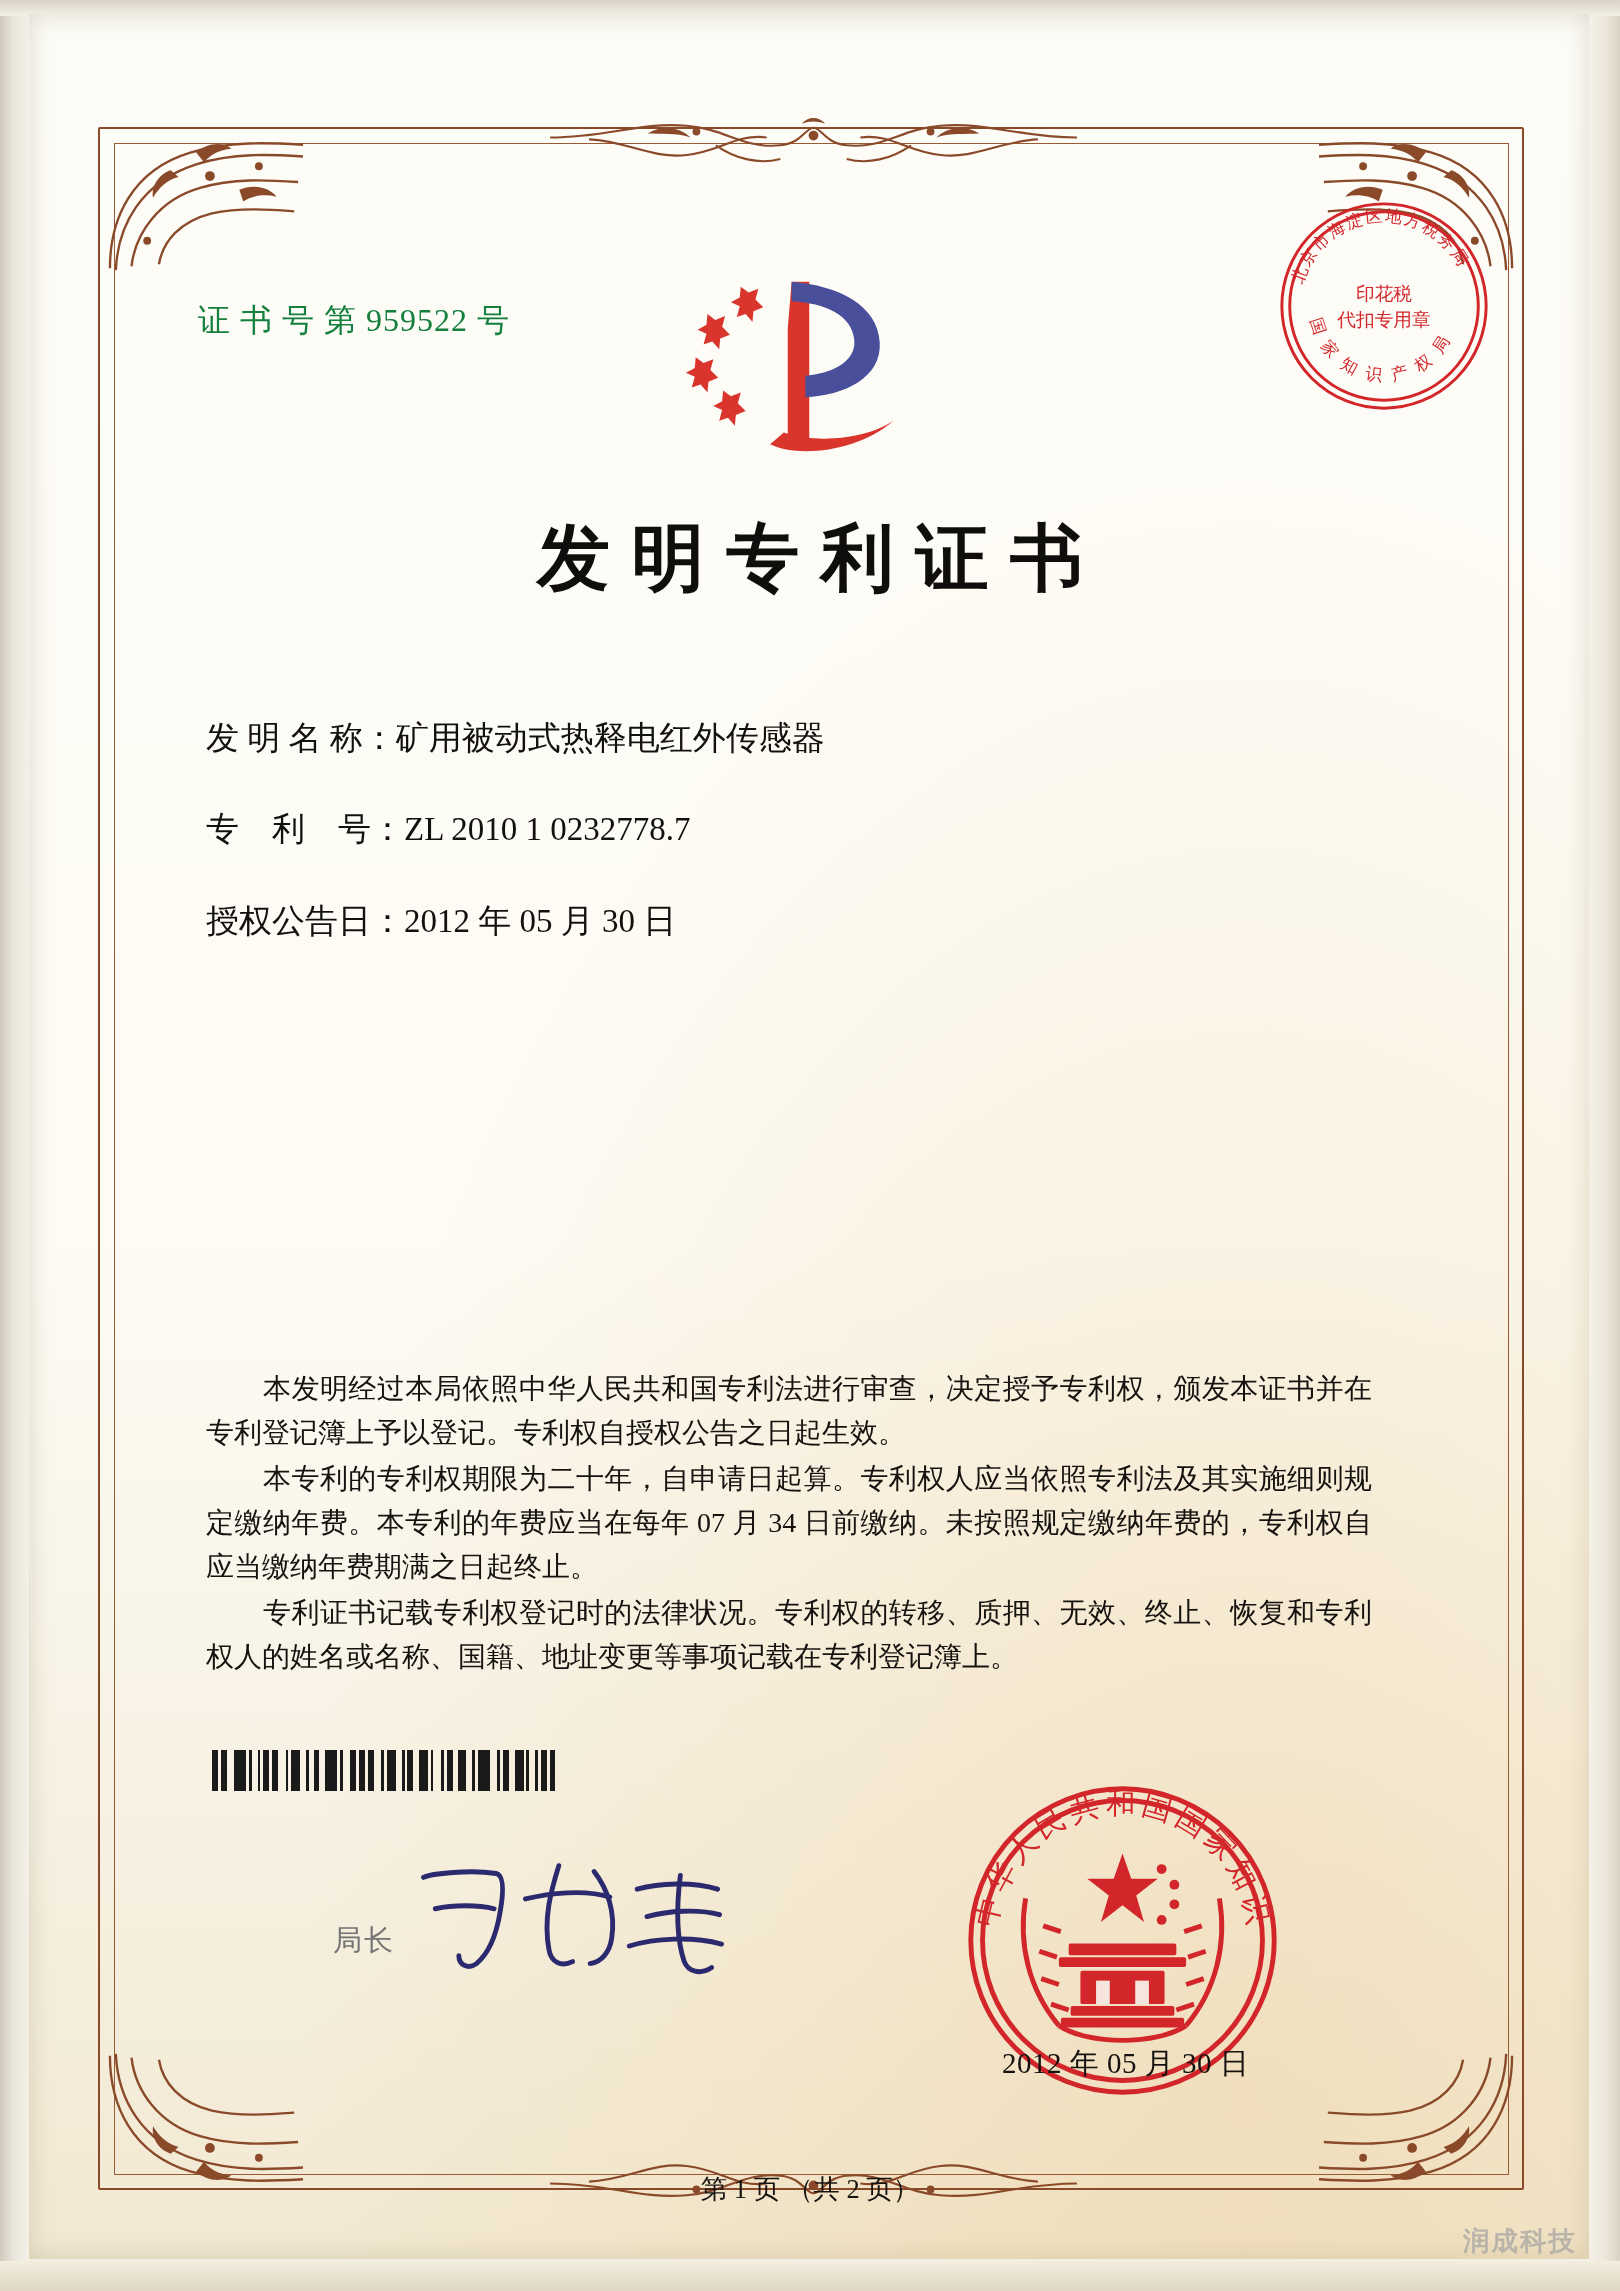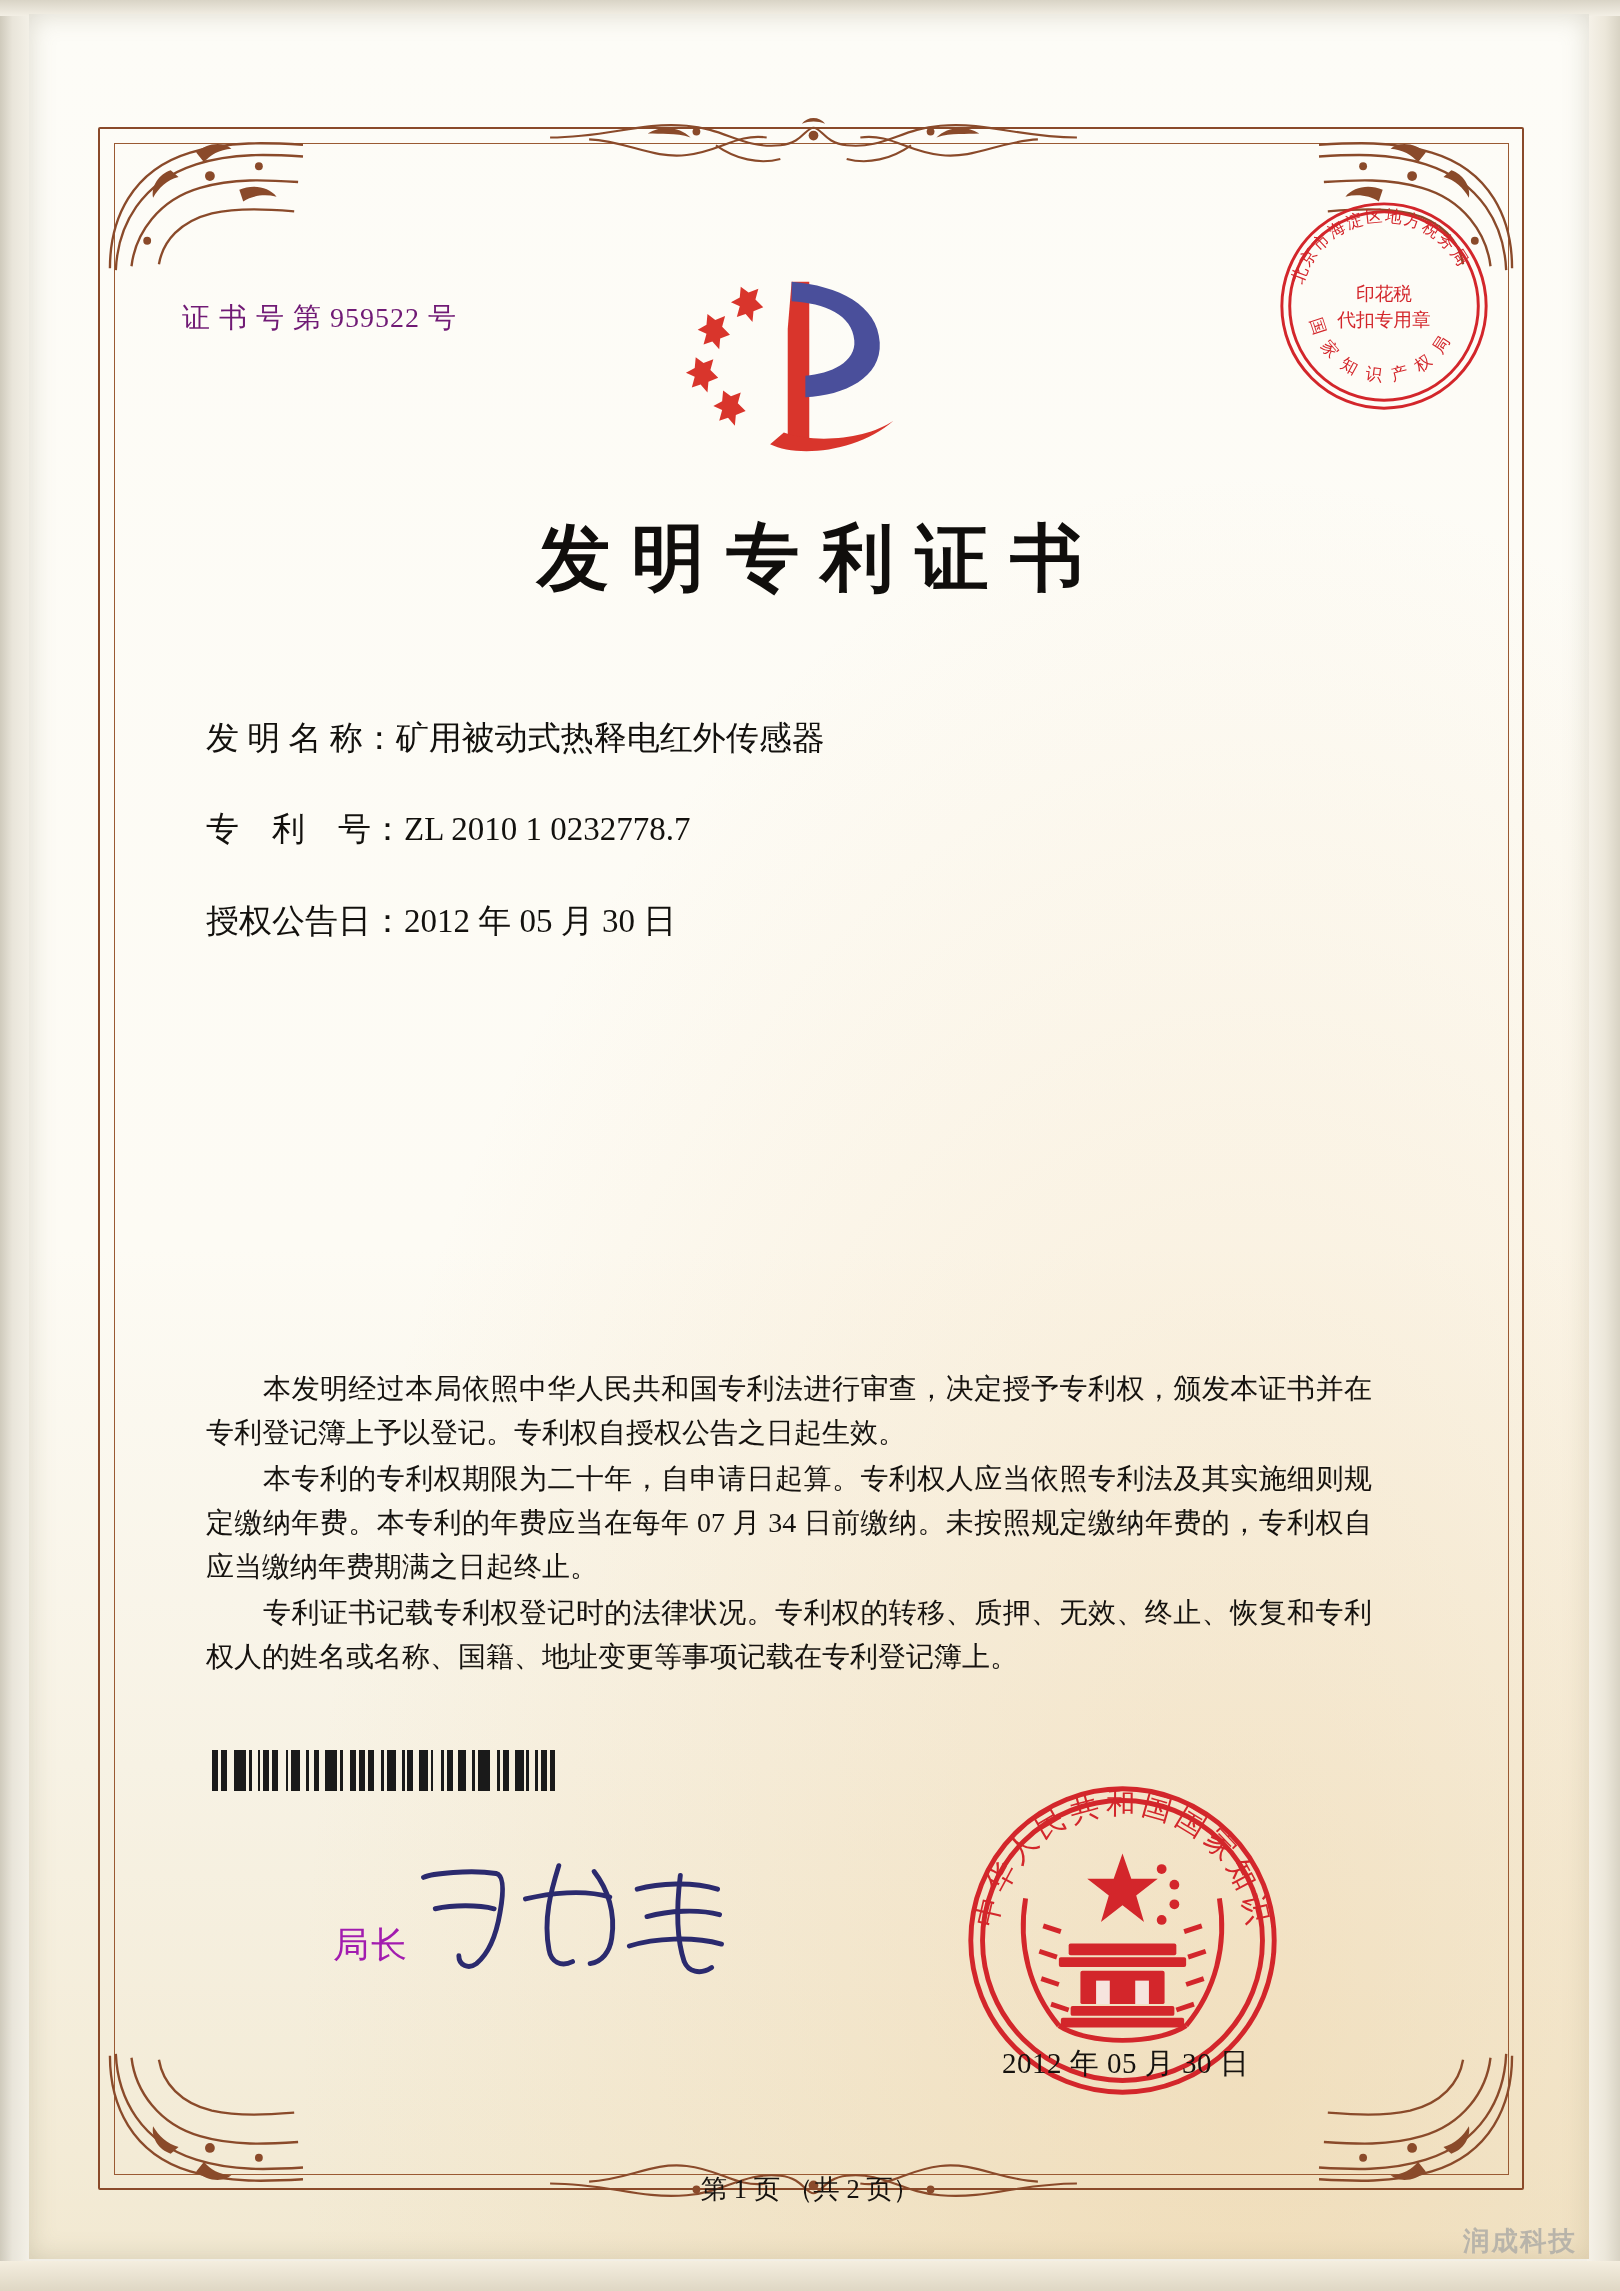--- a/index.html
+++ b/index.html
@@ -91,24 +91,24 @@
     left: 549px; top: 2125px;
     width: 529px; height: 80px;
     transform: scaleY(-1);
     pointer-events: none;
   }
   .bottomornament svg { width: 100%; height: 100%; }
 
   
   .cert-no {
     position: absolute;
-    left: 182px; top: 299px;
-    font-size: 28px;
+    left: 198px; top: 299px;
+    font-size: 32px;
     letter-spacing: 1px;
-    color: #701a75;
+    color: #15803d;
     white-space: nowrap;
   }
 
   .logo {
     position: absolute;
     left: 676px; top: 272px;
     width: 245px; height: 186px;
   }
   .logo svg { width: 100%; height: 100%; }
 
@@ -173,22 +173,22 @@
   .seal-main {
     position: absolute;
     left: 961px; top: 1779px;
     width: 323px; height: 323px;
   }
   .seal-main svg { width: 100%; height: 100%; }
 
   .director {
     position: absolute;
     left: 333px; top: 1921px;
-    font-size: 36px;
-    color: #a21caf;
+    font-size: 29px;
+    color: #737373;
     letter-spacing: 2px;
   }
   .signature {
     position: absolute;
     left: 402px; top: 1848px;
     width: 343px; height: 147px;
   }
   .signature svg { width: 100%; height: 100%; }
 
   .issue-date {

